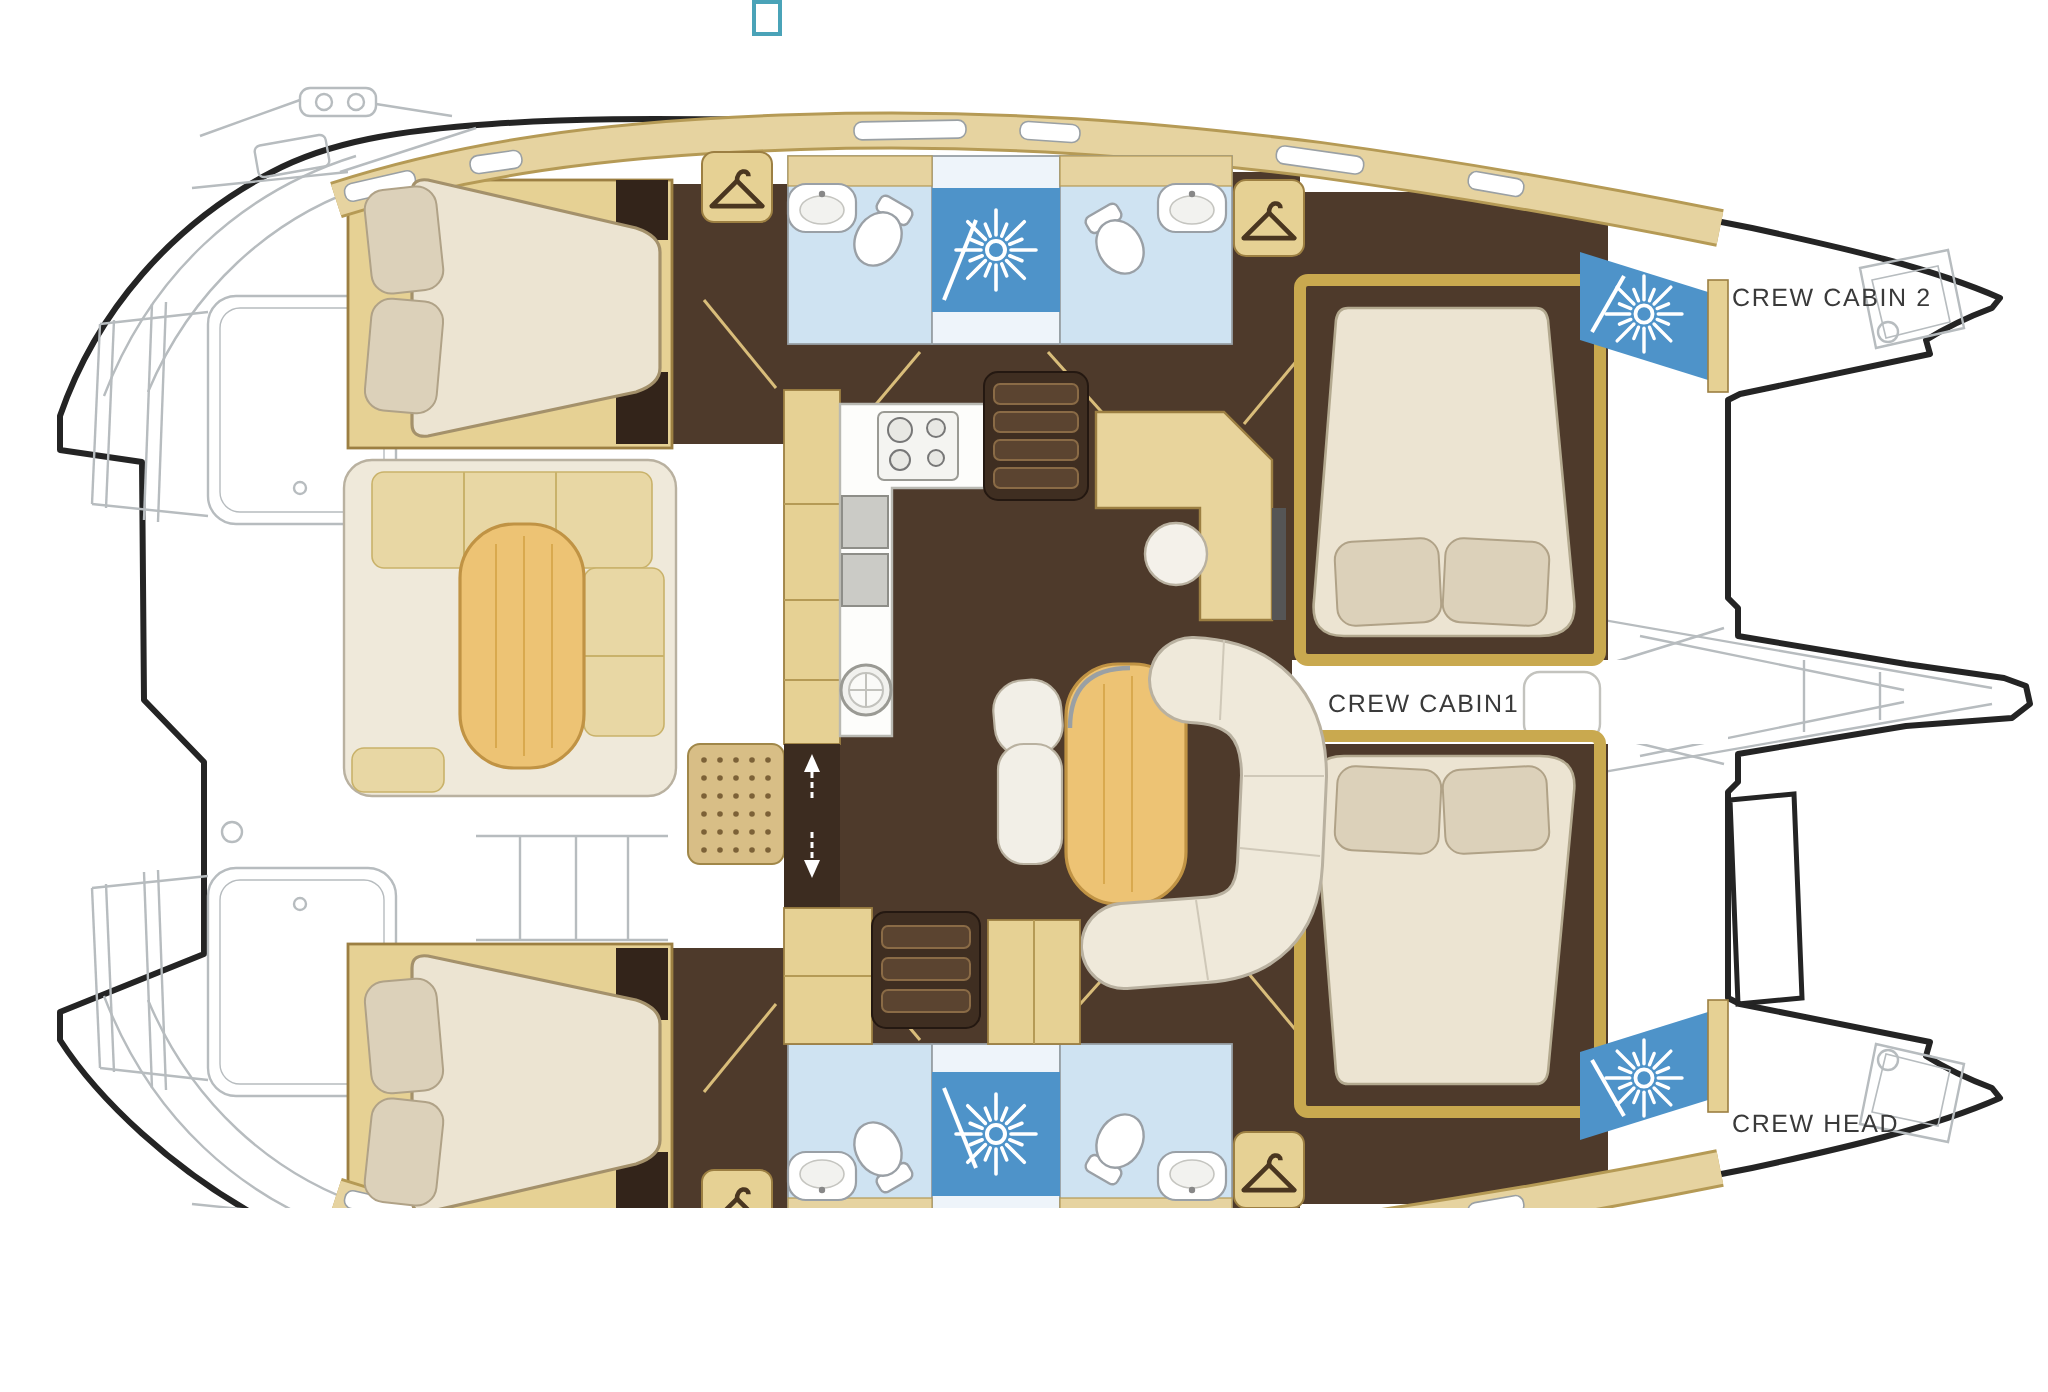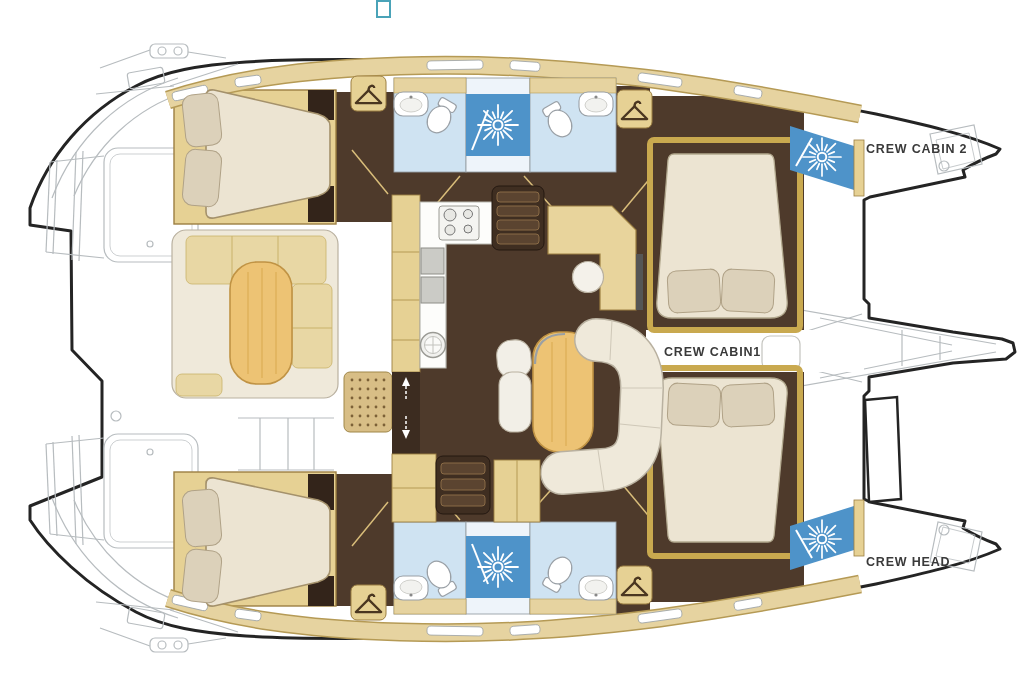--- a/index.html
+++ b/index.html
@@ -1,17 +1,17 @@
 <!DOCTYPE html>
 <html><head>
 <meta charset="utf-8">
 <style>
   html,body{margin:0;padding:0;background:#ffffff;}
-  .stage{position:relative;width:1024px;height:696px;background:#fff;overflow:hidden;
-         font-family:"Liberation Sans",sans-serif;font-weight:bold;}
+  .stage{position:relative;width:1024px;height:604px;background:#fff;overflow:hidden;
+         font-family:"Liberation Sans",sans-serif;}
   svg{position:absolute;left:0;top:0;}
   text{font-family:"Liberation Sans","DejaVu Sans",sans-serif;font-size:12.5px;
        letter-spacing:0.8px;fill:#3a3a3a;}
 </style>
 </head>
 <body>
 
 <div class="stage">
 <svg width="1024" height="696" viewBox="0 0 1024 696">
 

